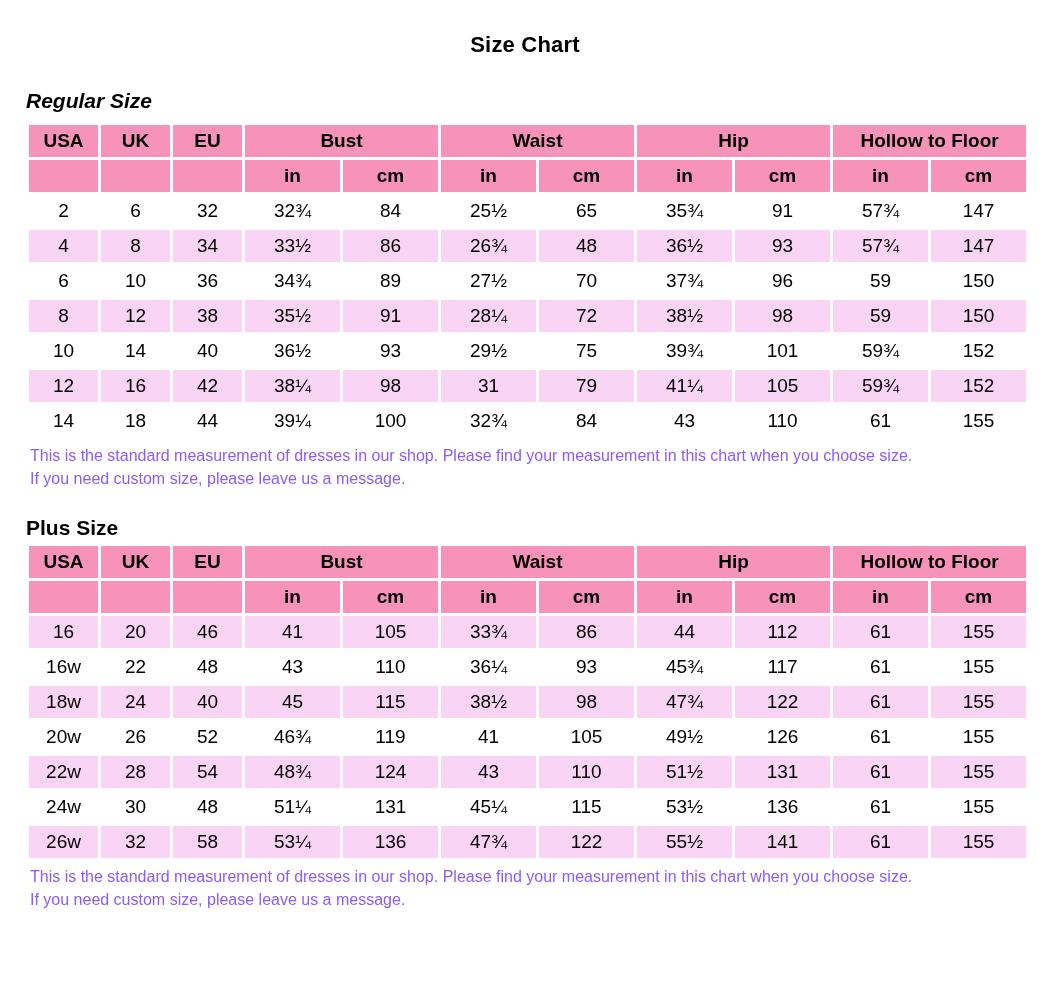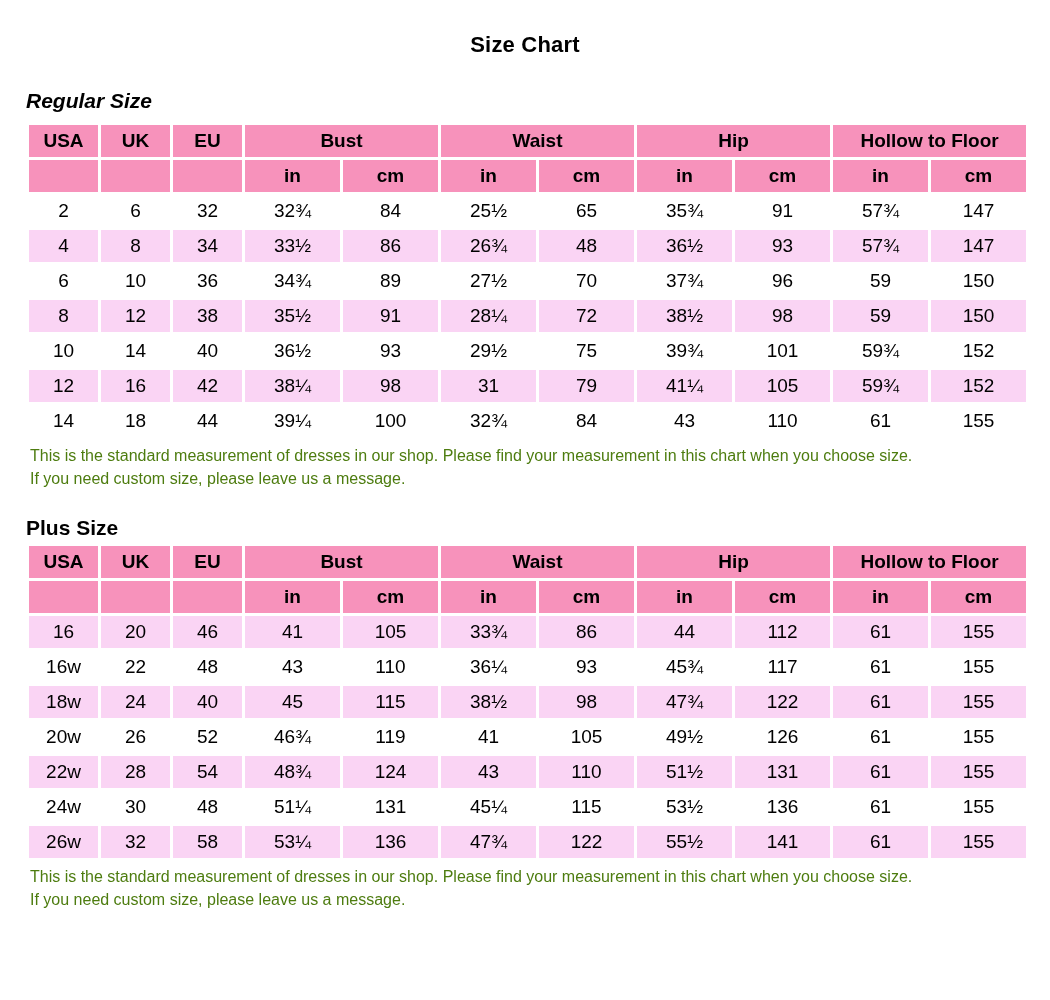--- a/index.html
+++ b/index.html
@@ -59,21 +59,21 @@
     background: var(--header-pink, #f792bb);
     font-weight: bold;
   }
   .size-table tr.pink td  { background: var(--row-pink, #fad4f4); }
   .size-table tr.white td { background: #ffffff; }
   .note {
     margin: 5px 0 0 0;
     padding-left: 4px;
     font-size: 16px;
     line-height: 1.42;
-    color: #4d7c0f;
+    color: #8b5cf6;
   }
 </style>
 </head>
 <body>
 
 <div class="page">
 
   <h1 class="page-title">Size Chart</h1>
 
   <section>

